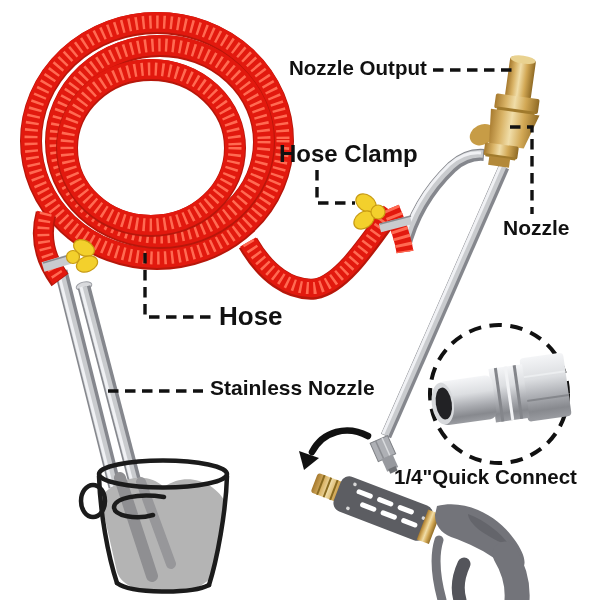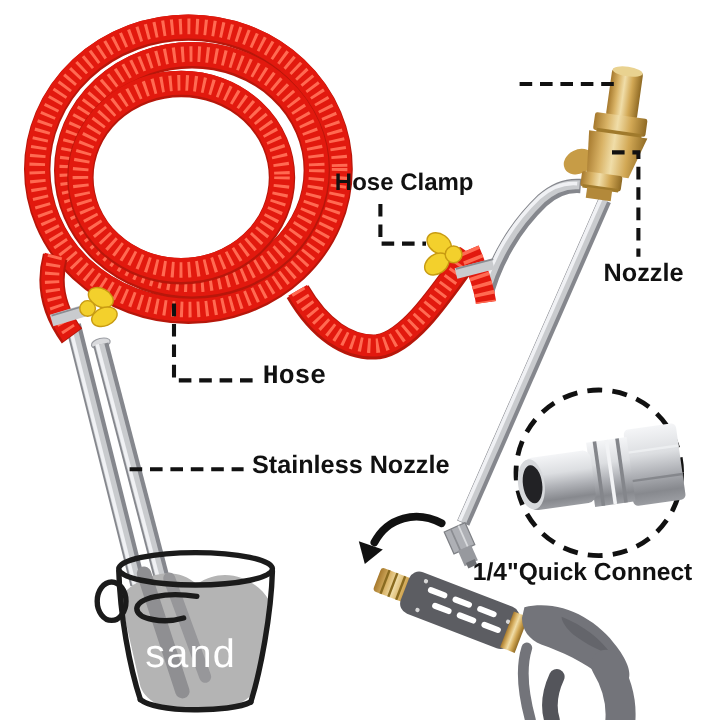--- a/index.html
+++ b/index.html
@@ -6,23 +6,23 @@
   .canvas{
     position:relative;width:600px;height:600px;background:#fff;overflow:hidden;
     font-family:"Liberation Sans",sans-serif;
   }
   .canvas svg{position:absolute;left:0;top:0;}
   .label{
     position:absolute;color:#111;font-weight:bold;line-height:1;white-space:nowrap;
     font-family:"Liberation Sans",sans-serif;
   }
   .lbl-nozzle{left:289px;top:58px;font-size:20.5px;}
-  .lbl-hoseclamp{left:279px;top:142px;font-size:20px;}
+  .lbl-hoseclamp{left:279px;top:142px;font-size:24px;}
   .lbl-brass{left:503px;top:217px;font-size:21px;}
-  .lbl-hose{left:219px;top:303px;font-size:22px;font-family:Liberation Mono, monospace;}
+  .lbl-hose{left:219px;top:303px;font-size:26px;}
   .lbl-steel{left:210px;top:377px;font-size:21px;}
   .lbl-qc{left:394px;top:467px;font-size:20.5px;}
   .lbl-sand{
     left:121px;top:528px;font-size:33px;font-weight:400;color:#fff;
     letter-spacing:1px;
   }
 </style>
 </head>
 <body>
 
@@ -203,20 +203,20 @@
 
   <g fill="none" stroke="#111" stroke-width="3.4" stroke-dasharray="10.5 6.5">
     <path d="M433,70 H514"></path>
     <path d="M317,170 V203 H355"></path>
     <path d="M510,127 H532 V214"></path>
     <path d="M145,253 V317 H211"></path>
     <path d="M108,391 H203"></path>
   </g>
 </svg>
 
+<div class="label lbl-nozzle">Nozzle Output</div>
 <div class="label lbl-hoseclamp">Hose Clamp</div>
 <div class="label lbl-brass">Nozzle</div>
 <div class="label lbl-hose">Hose</div>
 <div class="label lbl-steel">Stainless Nozzle</div>
 <div class="label lbl-qc">1/4"Quick Connect</div>
-<div class="label lbl-sand">sand</div>
 
 </div>
 
 </body></html>

